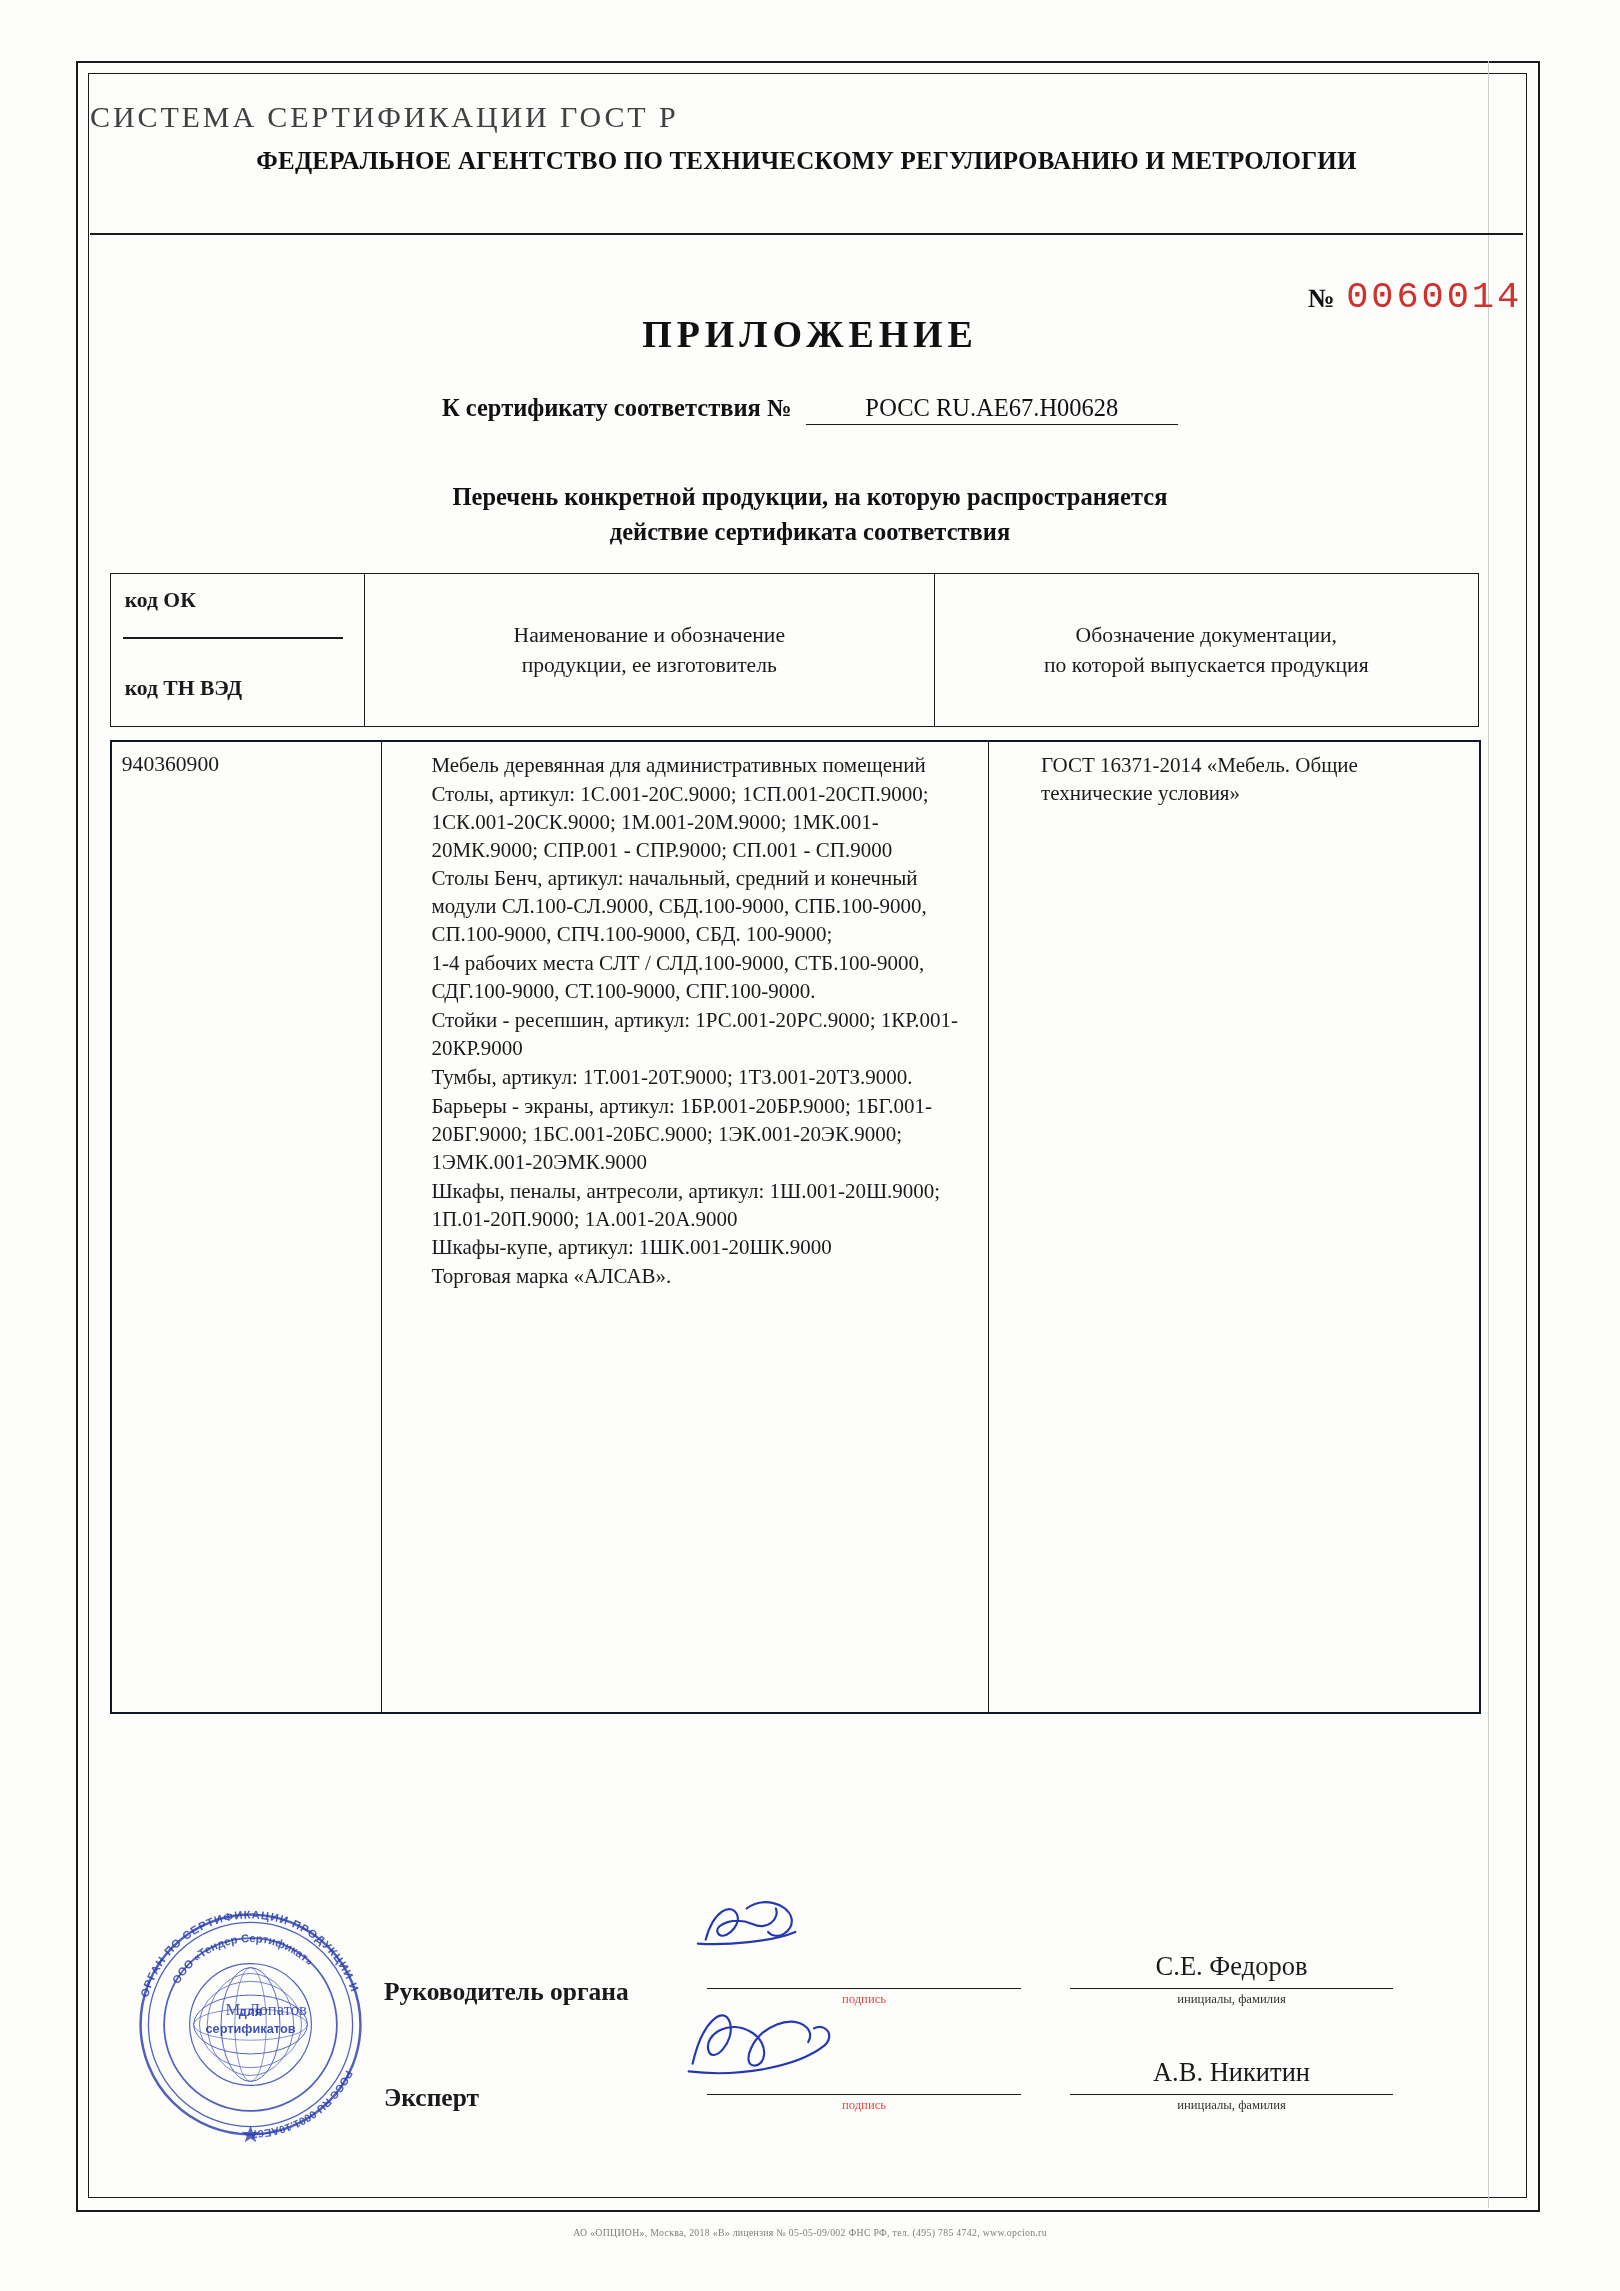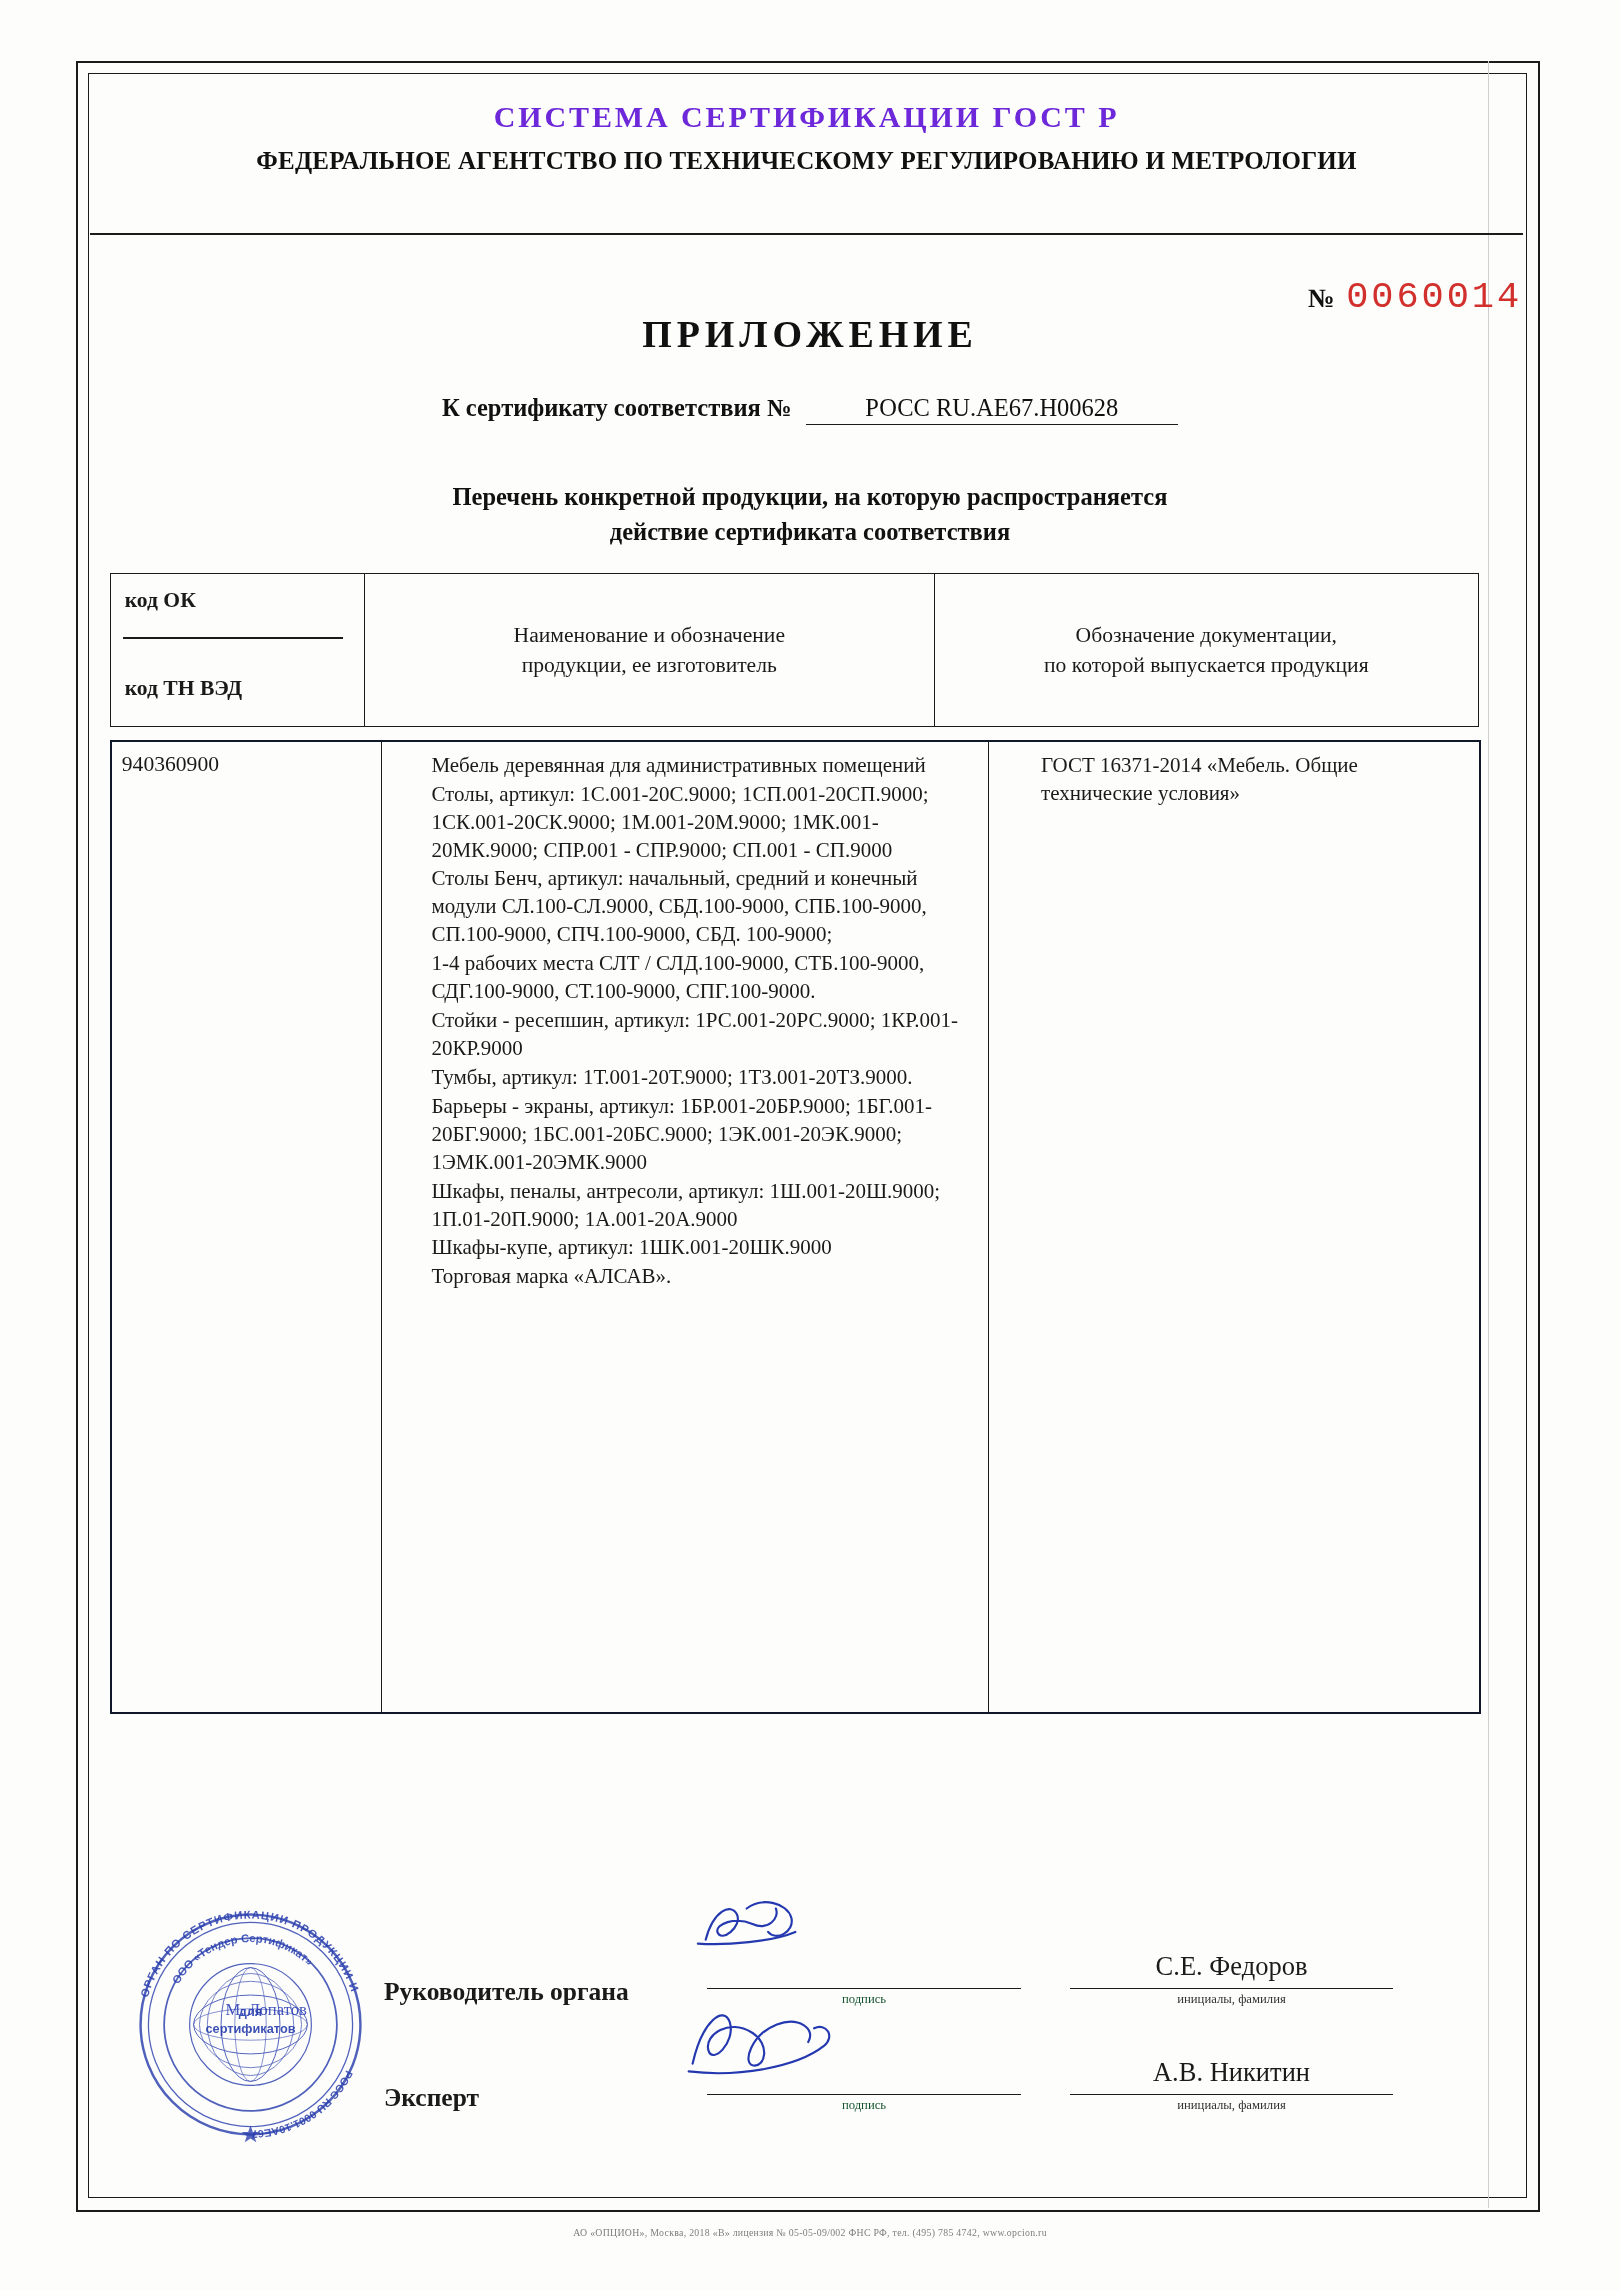--- a/index.html
+++ b/index.html
@@ -43,26 +43,26 @@
   }
 
   
   .header-zone {
     position: absolute;
     left: 90px;
     top: 74px;
     width: 1433px;
   }
   .hdr-title {
-    text-align: center;
+    text-align: left;
     font-size: 30px;
-    font-weight: bold;
+    font-weight: normal;
     letter-spacing: 2.9px;
     padding-top: 25.5px;
-    color: #6d28d9;
+    color: #404040;
   }
   .hdr-sub {
     text-align: center;
     font-size: 25px;
     font-weight: bold;
     letter-spacing: 0.2px;
     padding-top: 13.7px;
     padding-bottom: 9.8px;
     color: #111;
   }
@@ -270,21 +270,21 @@
   .sig-row .line-wrap {
     width: 314px;
     text-align: center;
   }
   .sig-row .line {
     border-bottom: 1.5px solid #1b1b1b;
     height: 29px;
   }
   .sig-row .cap {
     font-size: 12.7px;
-    color: #14532d;
+    color: #ef4444;
     padding-top: 2.9px;
   }
   .sig-row .name-wrap {
     width: 323px;
     text-align: center;
     margin-left: 49px;
   }
   .sig-row .name {
     font-size: 26.5px;
     padding-bottom: 3.9px;

